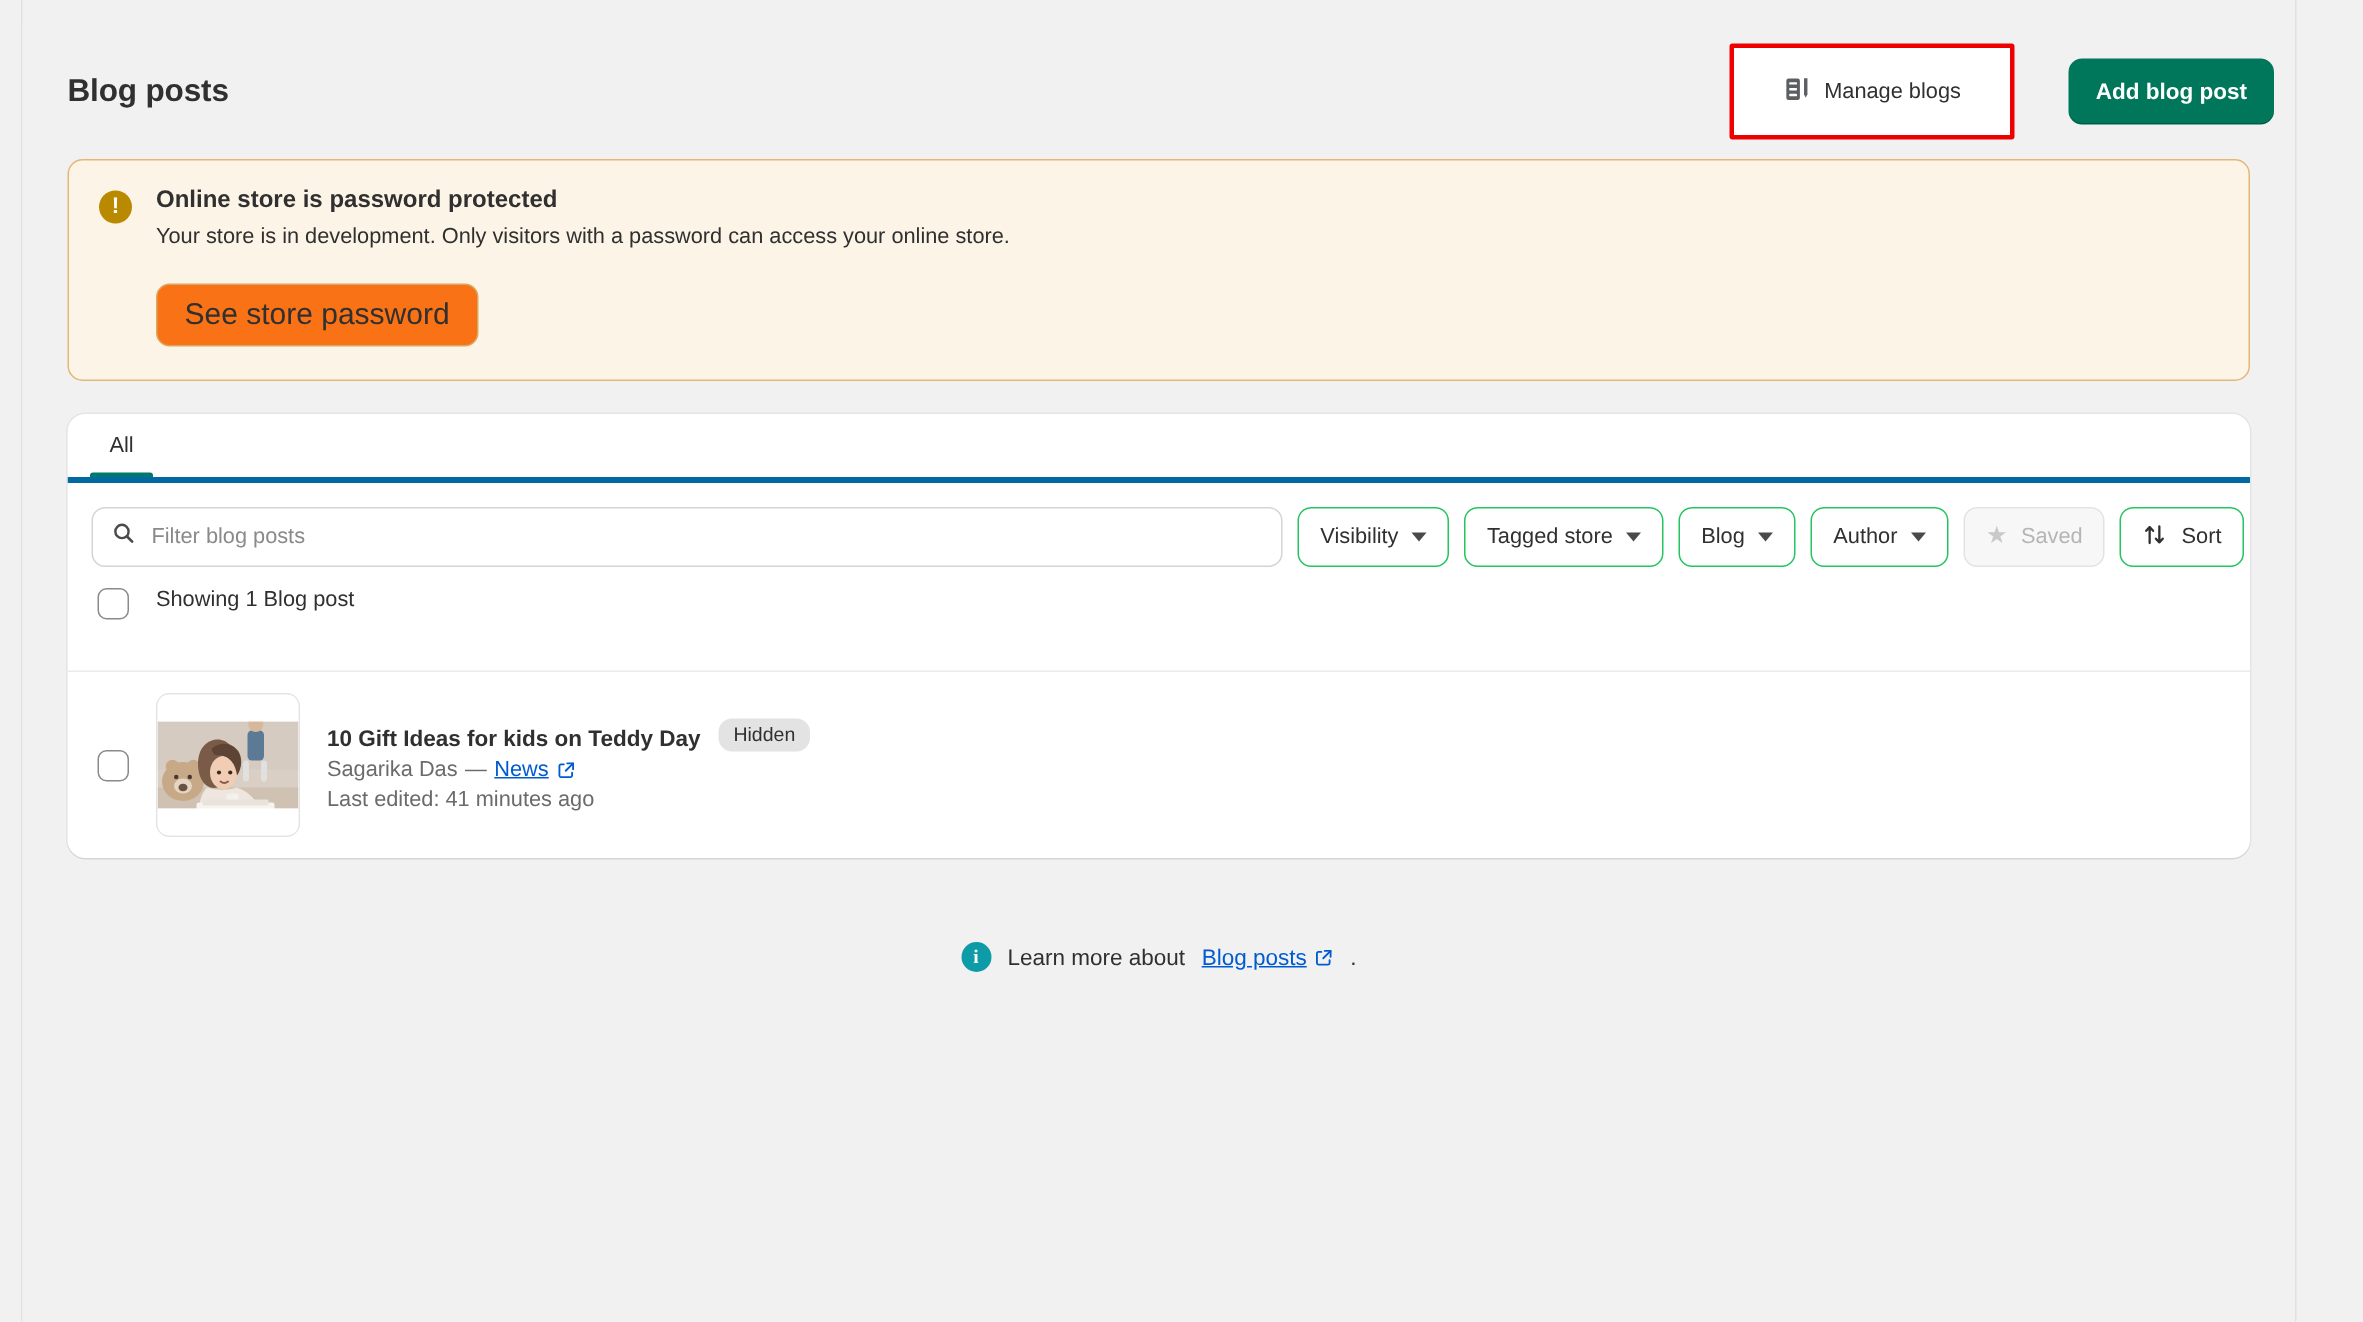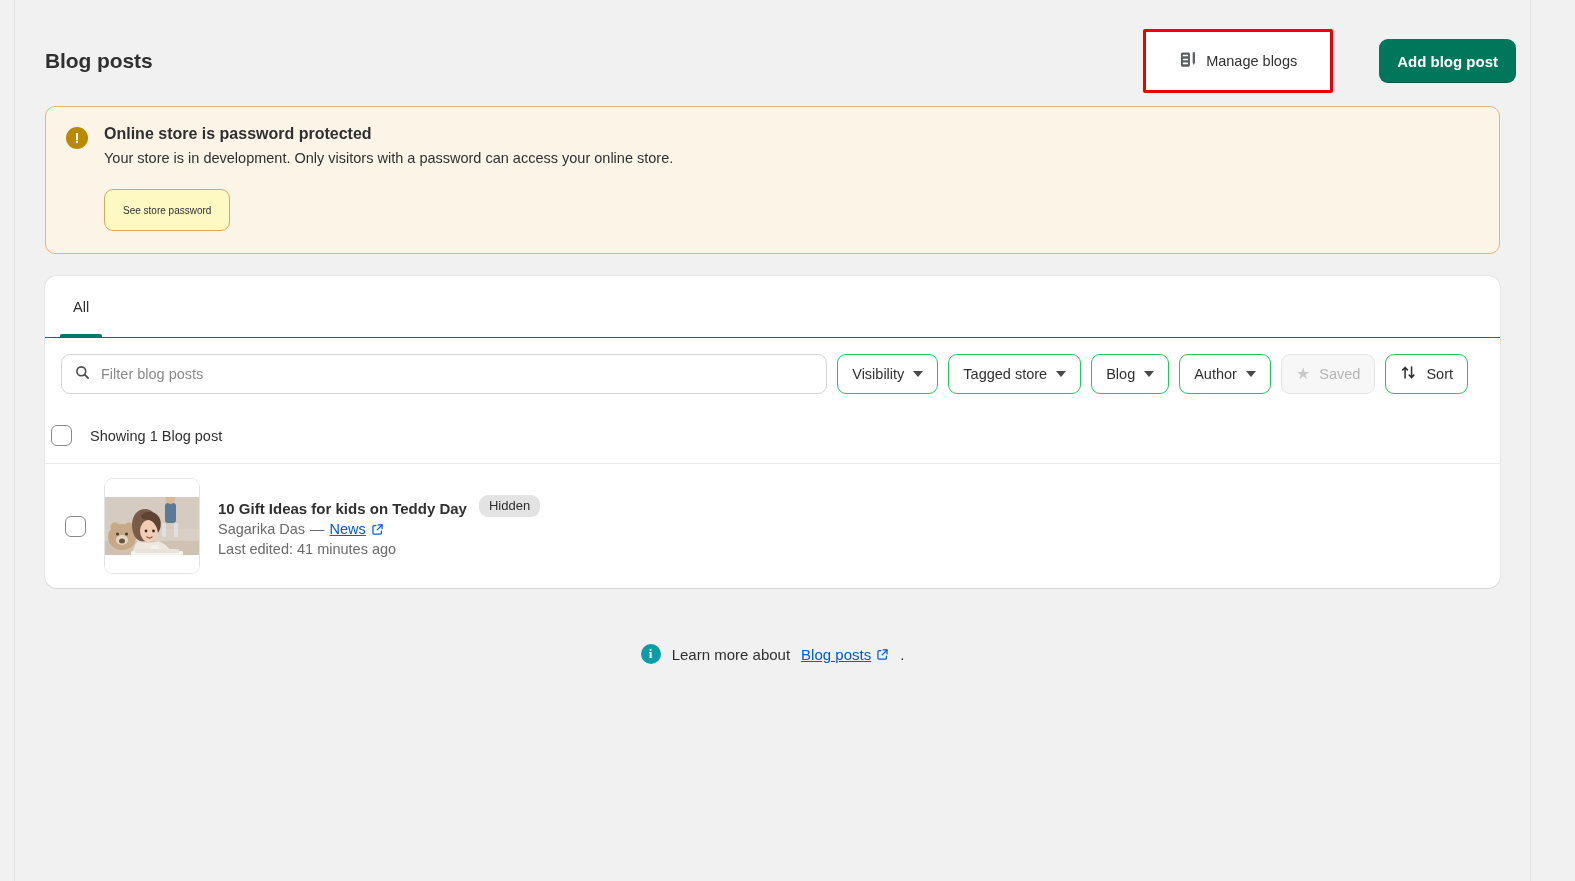--- a/index.html
+++ b/index.html
@@ -49,21 +49,21 @@
   }
   .page-title {
     font-size: 21px;
     font-weight: bold;
     color: #303030;
     letter-spacing: -0.1px;
   }
   .header-actions {
     display: flex;
     align-items: center;
-    gap: 12px;
+    gap: 2px;
   }
   .plain-action {
     display: flex;
     align-items: center;
     gap: 8px;
     height: 36px;
     padding: 0 14px;
     border-radius: 8px;
     background: transparent;
     border: none;
@@ -128,43 +128,43 @@
   }
   .banner-text {
     font-size: 14.5px;
     color: #303030;
     line-height: 1.45;
   }
   .banner-btn {
     margin-top: 20px;
     height: 42px;
     padding: 0 18px;
-    background: #fef9c3;
+    background: #f97316;
     border: 1px solid #d9a961;
     border-radius: 9px;
-    font-size: 10px;
+    font-size: 20px;
     color: #303030;
     cursor: pointer;
   }
 
   
   .card {
     margin: 22px 30px 0 30px;
     background: #ffffff;
     border-radius: 12px;
     box-shadow: 0 1px 0 rgba(26,26,26,0.07), 0 0 0 1px rgba(26,26,26,0.05);
     overflow: hidden;
   }
 
   .tabs {
     display: flex;
     align-items: flex-end;
-    height: 62px;
+    height: 46px;
     padding: 0 12px;
-    border-bottom: 1px solid #0369a1;
+    border-bottom: 4px solid #0369a1;
   }
   .tab {
     position: relative;
     height: 100%;
     display: flex;
     align-items: center;
     padding: 0 16px;
     font-size: 14.5px;
     color: #303030;
     cursor: pointer;
@@ -178,21 +178,21 @@
     height: 3px;
     border-radius: 2px 2px 0 0;
     background: #00786e;
   }
 
   
   .filter-row {
     display: flex;
     align-items: center;
     gap: 10px;
-    padding: 16px 32px 14px 16px;
+    padding: 16px 4px 14px 16px;
   }
   .search-box {
     flex: 1 1 auto;
     display: flex;
     align-items: center;
     gap: 10px;
     height: 40px;
     padding: 0 12px;
     border: 1px solid #d4d4d4;
     border-radius: 9px;
@@ -233,24 +233,23 @@
     width: 0; height: 0;
     border-left: 5px solid transparent;
     border-right: 5px solid transparent;
     border-top: 6px solid #4a4a4a;
   }
   .star { color: #c9c9c9; font-size: 16px; line-height: 1; }
 
   
   .select-row {
     display: flex;
-    align-items: center;
     gap: 18px;
     height: 56px;
-    padding: 0 6px;
+    padding: 0 20px;
     border-bottom: 1px solid #ebebeb;
   }
   .checkbox {
     width: 21px; height: 21px;
     border: 1.5px solid #8a8a8a;
     border-radius: 6px;
     background: #ffffff;
     cursor: pointer;
     flex: 0 0 auto;
   }

